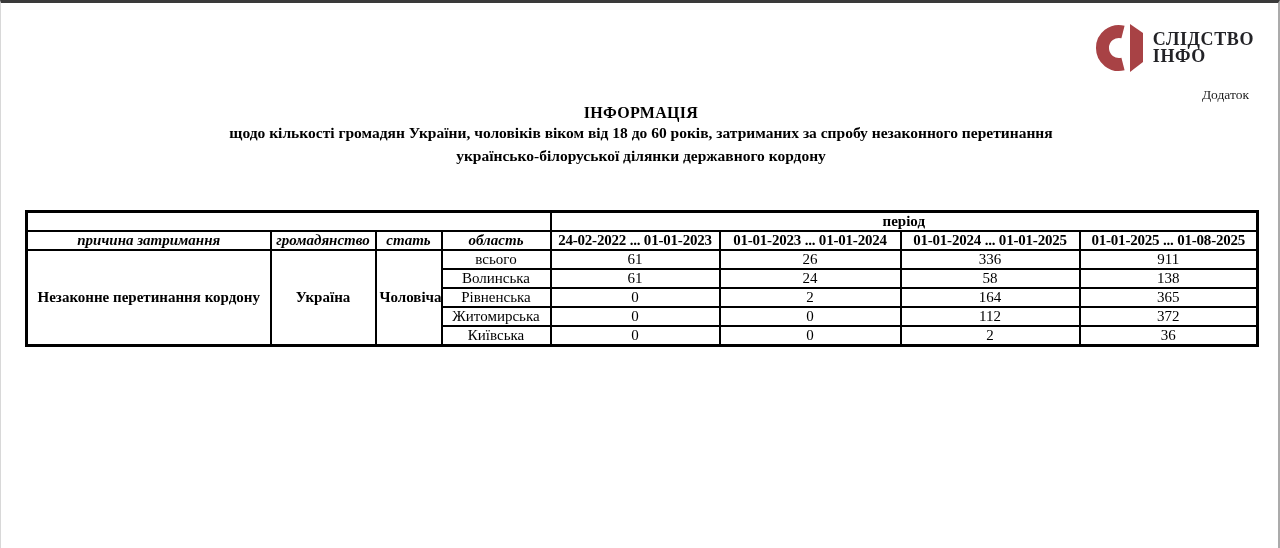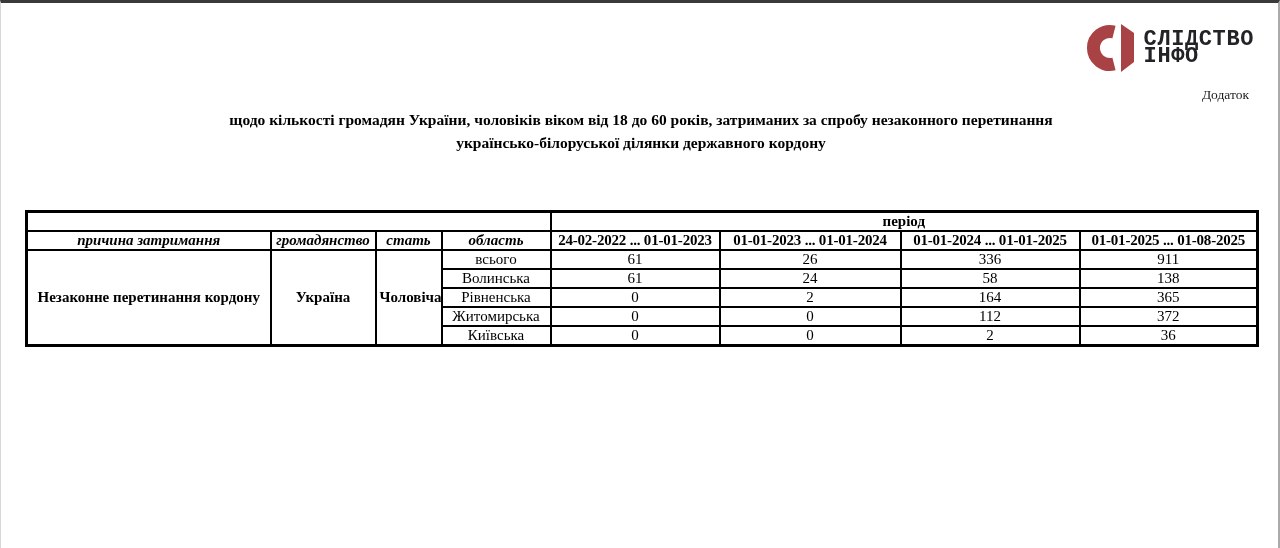--- a/index.html
+++ b/index.html
@@ -13,22 +13,22 @@
     border-left:1px solid #d8d8d8;
     font-family:"Liberation Serif", serif;
     color:#000;
     overflow:hidden;
   }
 
   
   .brand { position:absolute; top:21px; right:24px; display:flex; align-items:center; gap:9px; }
   .brand-mark svg { display:block; }
   .brand-text {
-    font-family:Liberation Mono, monospace;
-    font-weight:bold; font-size:22px; line-height:17.5px;
+    font-family:Liberation Serif, serif;
+    font-weight:bold; font-size:18px; line-height:17.5px;
     letter-spacing:0.6px; color:#232327;
   }
 
   .annex {
     position:absolute; top:84px; right:29px;
     font-size:13.5px; color:#1a1a1a;
   }
 
   
   .titleblock {
@@ -79,20 +79,21 @@
     </span>
     <span class="brand-text">
       <span>СЛІДСТВО</span><br>
       <span>ІНФО</span>
     </span>
   </div>
 
   <div class="annex">Додаток</div>
 
   <div class="titleblock">
+    <div class="heading">ІНФОРМАЦІЯ</div>
     <div class="subline">щодо кількості громадян України, чоловіків віком від 18 до 60 років, затриманих за спробу незаконного перетинання</div>
     <div class="subline">українсько-білоруської ділянки державного кордону</div>
   </div>
 
   <table class="datatable">
     <colgroup>
       <col style="width:244px">
         <col style="width:105px">
         <col style="width:66px">
         <col style="width:109px">

